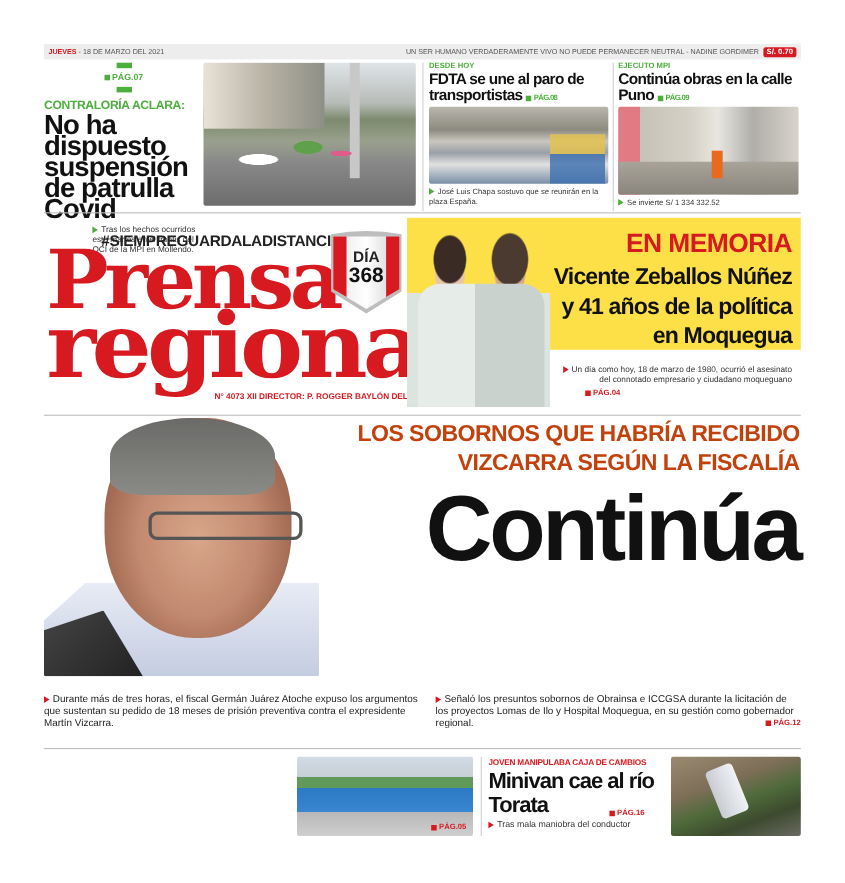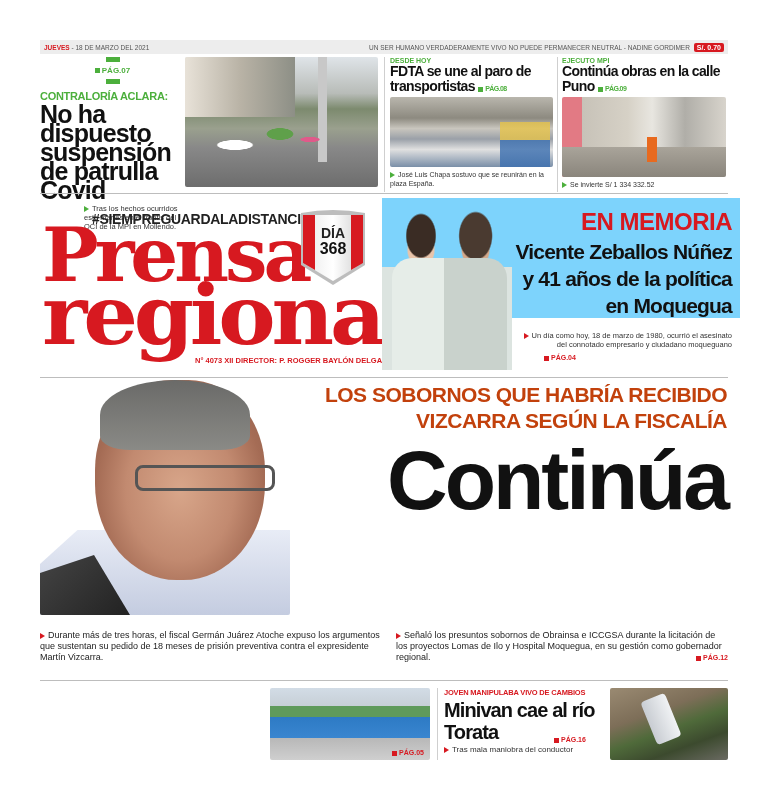--- a/index.html
+++ b/index.html
@@ -54,25 +54,25 @@
 
   .hrule { position: absolute; height: 1px; background: #bdbdbd; }
 
   
   .hashtag { position: absolute; left: 92px; top: 211px; font-size: 14px; font-weight: bold; color: #222; letter-spacing: -0.3px; }
   .logo { position: absolute; left: 42px; top: 220px; font-family: "DejaVu Serif", serif; font-weight: bold; color: #d71920; letter-spacing: -4px; }
   .logo .l1 { position: absolute; left: 0; top: 0; font-size: 74px; line-height: 70px; transform: scaleX(1.02); transform-origin: left; }
   .logo .l2 { position: absolute; left: 0; top: 56px; font-size: 82px; line-height: 78px; transform: scaleX(1.05); transform-origin: left; white-space: nowrap; }
   .shield { position: absolute; left: 299px; top: 207px; width: 68px; height: 80px; }
   .shield .dia { position: absolute; left: 0; top: 18px; width: 68px; text-align: center; font-size: 14px; font-weight: bold; color: #222; }
-  .shield .num { position: absolute; left: 0; top: 33px; width: 68px; text-align: center; font-size: 16px; font-weight: bold; color: #111; }
+  .shield .num { position: absolute; left: 0; top: 33px; width: 68px; text-align: center; font-size: 19px; font-weight: bold; color: #111; }
   .director { position: absolute; left: 195px; top: 356px; font-size: 7.5px; font-weight: bold; color: #d71920; }
 
   
-  .memoria { position: absolute; left: 382px; top: 198px; width: 358px; height: 120px; background: #7dd3fc; }
+  .memoria { position: absolute; left: 370px; top: 198px; width: 358px; height: 120px; background: #fde047; }
   .ph-family { position:absolute; left: 0; top: 0; width: 130px; height: 172px;
     background: radial-gradient(ellipse at 72% 22%, #4a3a30 12%, transparent 13%),
                 radial-gradient(ellipse at 30% 22%, #3a2c24 11%, transparent 12%),
                 radial-gradient(ellipse at 30% 30%, #e8c4aa 10%, transparent 11%),
                 radial-gradient(ellipse at 72% 30%, #d4a88a 10%, transparent 11%),
                 linear-gradient(180deg, transparent 40%, #dce4e0 40%, #dce4e0 100%); }
   .ph-family::after { content:""; position:absolute; left: 10px; top: 60px; width: 115px; height: 112px; background: linear-gradient(90deg,#e6ede8 0%,#e6ede8 45%,#c9d2cc 45%,#c9d2cc 100%); border-radius: 20px 20px 0 0; }
   .memoria .kicker { position: absolute; right: 8px; top: 10px; font-size: 24px; font-weight: bold; color: #d71920; letter-spacing: -0.5px; }
   .memoria h2 { position: absolute; right: 8px; top: 40px; width: 230px; text-align: right; font-size: 21px; line-height: 27px; font-weight: bold; letter-spacing: -0.8px; color: #111; }
   .memoria .sub { position: absolute; right: 8px; top: 133px; width: 220px; text-align: right; font-size: 7.5px; line-height: 9px; color: #333; }
@@ -209,20 +209,20 @@
 
   <div class="hrule" style="left:40px;top:680px;width:688px;"></div>
 
   <div class="photo ph-protest">
     <div class="pg"><span class="redsq"></span><span>PÁG.05</span></div>
   </div>
 
   <div class="vrule" style="left:437px;top:688px;height:72px;"></div>
 
   <div class="b2">
-    <div class="kick">JOVEN MANIPULABA VIVO DE CAMBIOS</div>
+    <div class="kick">JOVEN MANIPULABA CAJA DE CAMBIOS</div>
     <h3>Minivan cae al río Torata</h3>
     <div class="pgline"><span class="redsq"></span><span>PÁG.16</span></div>
     <div class="sub"><span class="tri"></span><span>Tras mala maniobra del conductor</span></div>
   </div>
   <div class="photo ph-minivan"></div>
 
 </div>
 
 </body></html>

